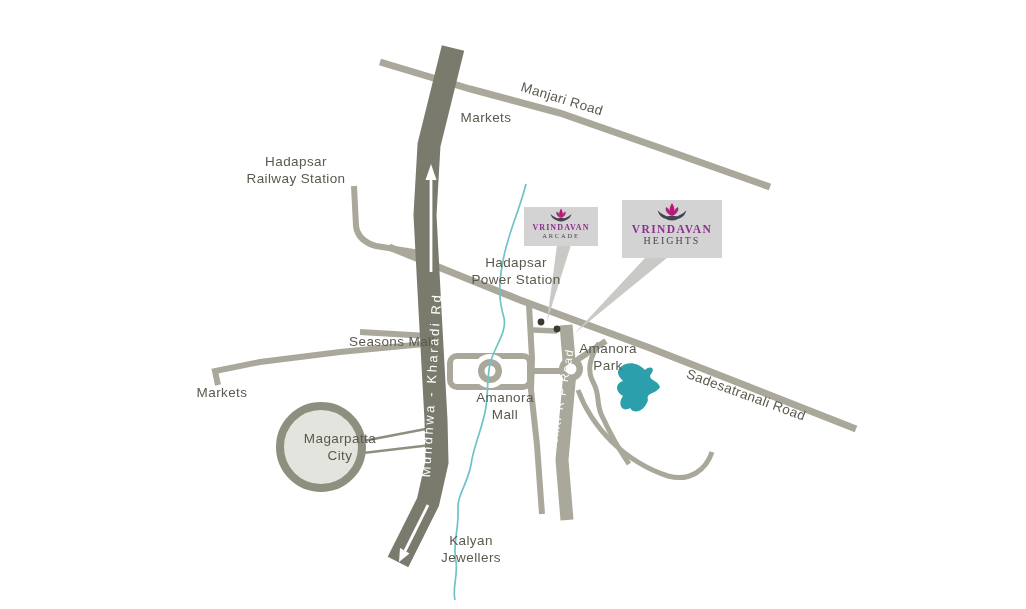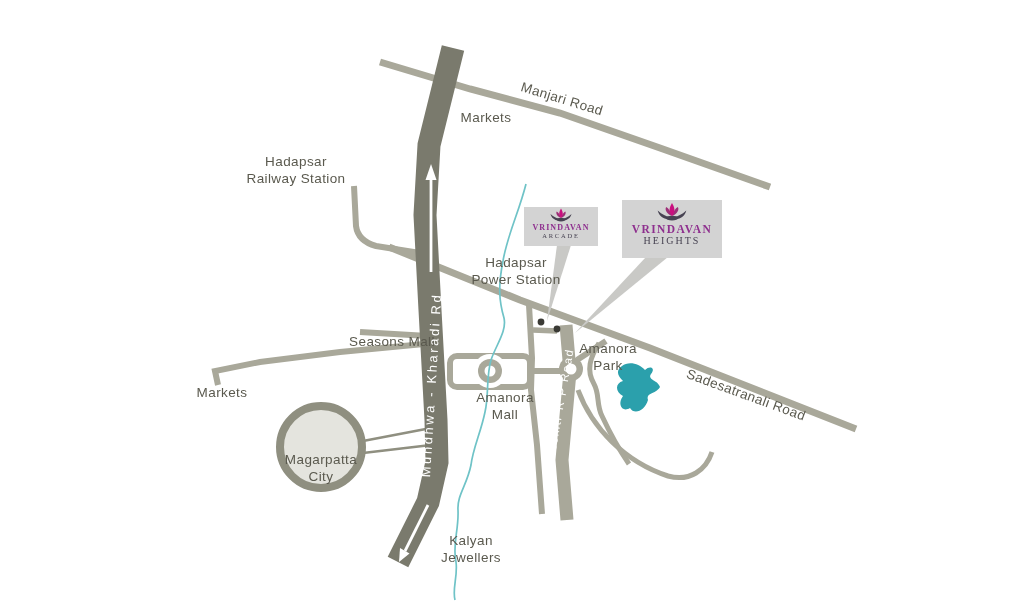--- a/index.html
+++ b/index.html
@@ -96,21 +96,21 @@
   <div class="label" style="left:296px;top:170px;">Hadapsar
 Railway Station</div>
   <div class="label" style="left:516px;top:271px;">Hadapsar
 Power Station</div>
   <div class="label" style="left:392px;top:342px;">Seasons Mall</div>
   <div class="label" style="left:222px;top:393px;">Markets</div>
   <div class="label" style="left:505px;top:406px;">Amanora
 Mall</div>
   <div class="label" style="left:608px;top:357px;">Amanora
 Park</div>
-  <div class="label" style="left:321px;top:447px;margin-top:21px;">Magarpatta
+  <div class="label" style="left:340px;top:447px;">Magarpatta
 City</div>
   <div class="label" style="left:471px;top:549px;">Kalyan
 Jewellers</div>
   <div class="label rot-sades" style="left:746px;top:395px;">Sadesatranali Road</div>
   <div class="label on-road rot-mkrd" style="left:432px;top:385px;">Mundhwa - Kharadi Rd</div>
   <div class="label on-road rot-18mtr" style="left:561px;top:400px;">18mtr R P Road</div>
 
   <div id="panel-arcade" class="logo-panel">
     <svg class="lotus" viewBox="0 0 44 30">
       <path d="M1,12 C3,21 12,27 22,24 C15,21 7,18 1,12 Z" fill="#474352"></path>

